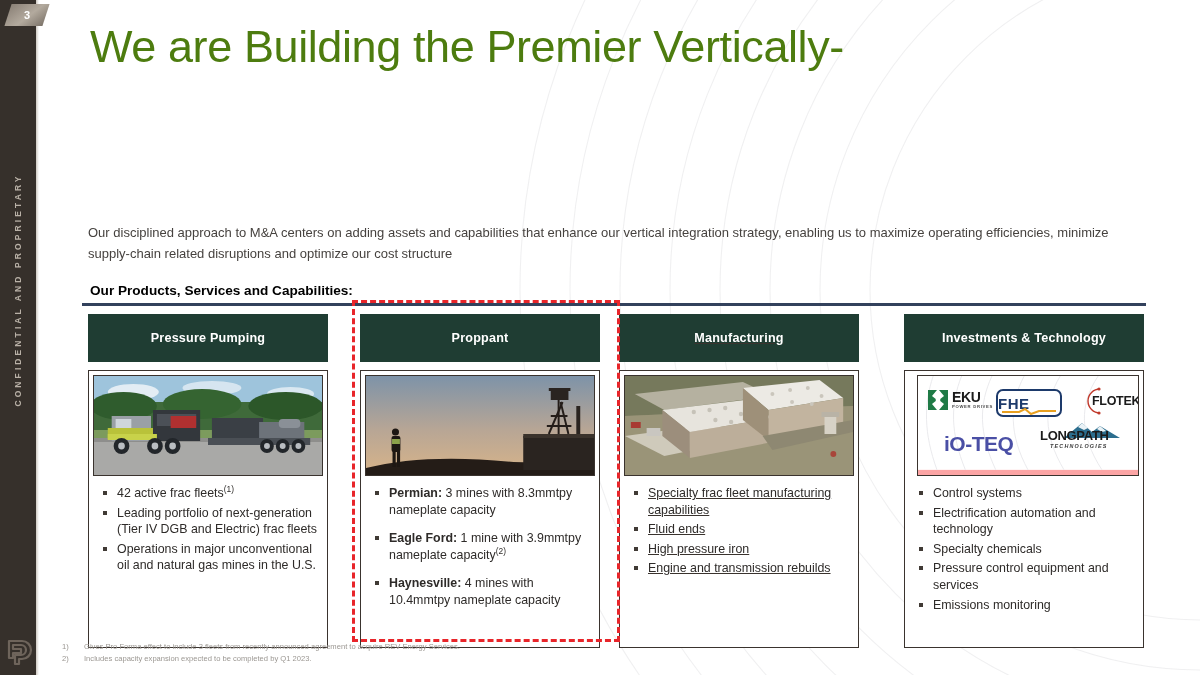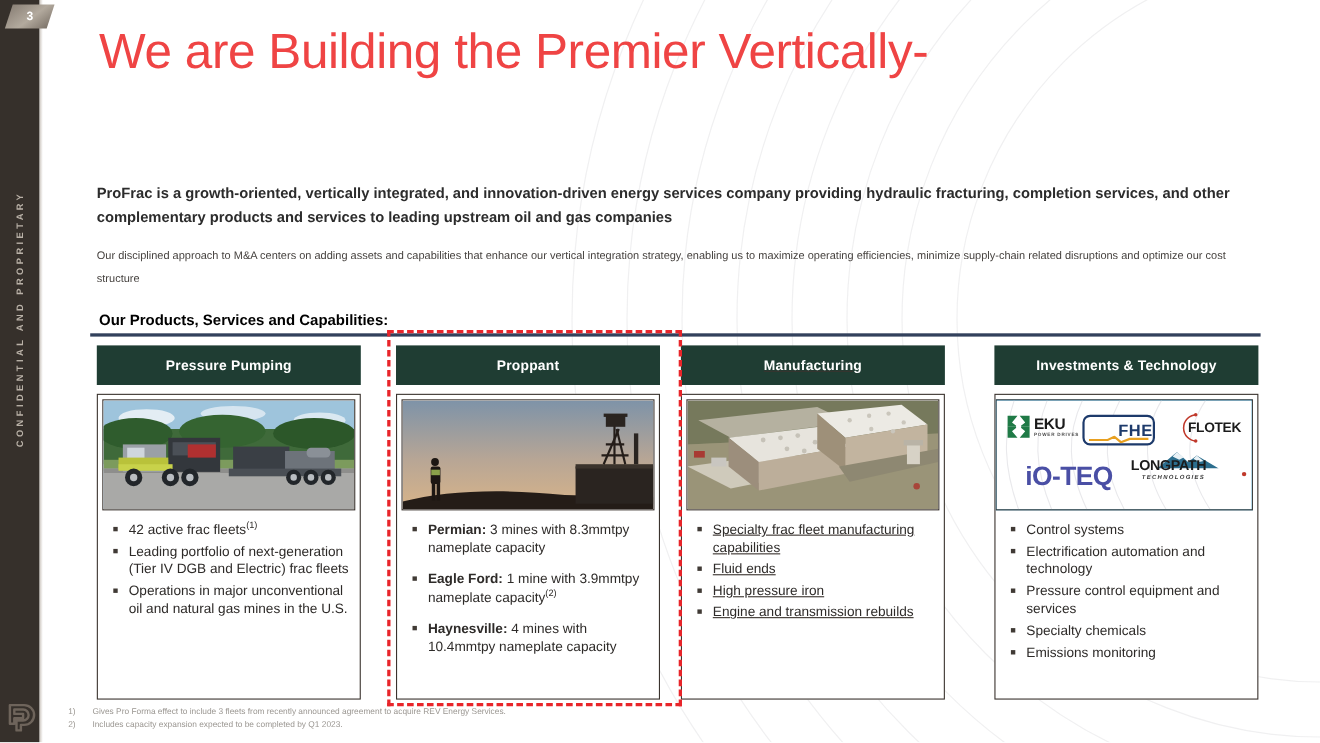--- a/index.html
+++ b/index.html
@@ -23,48 +23,48 @@
     background:linear-gradient(135deg,#8b8177,#b3aa9e 55%,#7d746a);
     transform:skewX(-18deg);display:flex;align-items:center;justify-content:center;z-index:6;}
   .page-badge span{transform:skewX(18deg);color:#fff;font-size:11px;font-weight:bold;}
   .rail-vert{position:absolute;left:-98px;top:272px;width:232px;height:36px;
     transform:rotate(-90deg);display:flex;align-items:center;justify-content:center;
     color:#b9b1a7;font-size:8.5px;letter-spacing:3.1px;font-weight:bold;white-space:nowrap;}
   .rail-logo{position:absolute;left:6px;bottom:8px;width:28px;height:30px;}
 
   
   .headline{position:absolute;left:90px;top:22px;width:1060px;
-    font-size:45px;line-height:50px;color:#ef4444;font-weight:400;letter-spacing:-.4px;}
+    font-size:45px;line-height:50px;color:#4d7c0f;font-weight:400;letter-spacing:-.4px;}
 
   
   .lede{position:absolute;left:88px;top:165px;width:1035px;
     font-size:13.4px;line-height:22px;font-weight:bold;color:#2c2c2c;}
   .subcopy{position:absolute;left:88px;top:222px;width:1040px;
-    font-size:10px;line-height:21px;color:#46423f;}
+    font-size:13px;line-height:21px;color:#46423f;}
 
   
   .sec-title{position:absolute;left:90px;top:283px;font-size:13.6px;font-weight:bold;color:#000000;}
   .sec-rule{position:absolute;left:82px;top:303px;width:1064px;height:3px;background:#32415c;}
 
   
   .cols{position:absolute;left:82px;top:314px;width:1068px;height:320px;}
   .col{position:absolute;top:0;width:240px;}
   .col.c0{left:6px;}
   .col.c1{left:278px;}
   .col.c2{left:537px;text-decoration:underline;}
   .col.c3{left:822px;}
 
-  .col-head{height:36px;background:#1f3d33;display:flex;align-items:center;justify-content:center;
+  .col-head{height:48px;background:#1f3d33;display:flex;align-items:center;justify-content:center;
     color:#ffffff;font-size:12.6px;font-weight:bold;letter-spacing:.2px;}
 
   .col-body{margin-top:8px;border:1.4px solid #3a332e;background:#fff;height:276px;
     display:flex;flex-direction:column;overflow:hidden;}
   .photo{height:99px;margin:4px 4px 0 4px;border:1px solid #3a332e;position:relative;overflow:hidden;}
   .photo svg{display:block;width:100%;height:100%;}
-  .logos{height:99px;margin:4px 4px 0 0;border:1px solid #3a332e;position:relative;background:#7dd3fc;overflow:hidden;}
+  .logos{height:99px;margin:4px 4px 0 12px;border:1px solid #3a332e;position:relative;background:#fca5a5;overflow:hidden;}
 
   ul.bullets{list-style:none;margin:9px 10px 0 12px;padding:0;}
   ul.bullets li{position:relative;padding-left:16px;margin-bottom:3px;
     font-size:12.4px;line-height:16.6px;color:#2e2b29;}
   ul.bullets li:before{content:"";position:absolute;left:2px;top:6px;width:4px;height:4px;background:#403a35;}
   ul.bullets.spaced li{margin-bottom:12px;}
   .b-strong{font-weight:bold;}
   sup{font-size:8.4px;vertical-align:super;line-height:0;}
 
   
@@ -104,21 +104,20 @@
   </div>
   <div class="rail-edge"></div>
   <div class="page-badge">
     <span>3</span>
   </div>
 
   <div class="headline">
     <div>We are Building the Premier Vertically-</div>
   </div>
 
-  <div class="lede">ProFrac is a growth-oriented, vertically integrated, and innovation-driven energy services company providing hydraulic fracturing, completion services, and other complementary products and services to leading upstream oil and gas companies</div>
   <div class="subcopy">Our disciplined approach to M&amp;A centers on adding assets and capabilities that enhance our vertical integration strategy, enabling us to maximize operating efficiencies, minimize supply-chain related disruptions and optimize our cost structure</div>
 
   <div class="sec-title">Our Products, Services and Capabilities:</div>
   <div class="sec-rule"></div>
 
   <div class="cols">
 
     <div class="col c0">
       <div class="col-head">Pressure Pumping</div>
       <div class="col-body">
@@ -298,60 +297,60 @@
               <path d="M2 22 L11 22 L6 16 L11 12 L2 12 Z" fill="#1f7a46"></path>
               <path d="M22 22 L13 22 L18 16 L13 12 L22 12 Z" fill="#1f7a46"></path>
               <circle cx="12" cy="12" r="2.4" fill="#ffffff"></circle>
             </svg>
             <div style="margin-left:2px;">
               <div style="font-size:14px;font-weight:bold;color:#1b1b1b;letter-spacing:-.4px;line-height:13px;">EKU</div>
               <div style="font-size:4.2px;font-weight:bold;color:#4a4a4a;letter-spacing:.7px;">POWER DRIVES</div>
             </div>
           </div>
           
-          <div style="position:absolute;left:78px;top:13px;width:62px;height:24px;border:2px solid #1d3a6b;border-radius:7px;display:flex;align-items:center;justify-content:flex-end;background:#fff;">
+          <div style="position:absolute;left:78px;top:13px;width:62px;height:24px;border:2px solid #1d3a6b;border-radius:7px;display:flex;align-items:center;justify-content:flex-start;background:#fff;">
             <span style="font-size:15px;font-weight:bold;color:#1d3a6b;letter-spacing:.5px;">FHE</span>
             <svg width="56" height="7" viewBox="0 0 56 7" style="position:absolute;bottom:0px;left:3px;">
               <path d="M1 4 L18 4 L24 1 L30 6 L38 3 L55 3" stroke="#e8a020" stroke-width="2" fill="none"></path>
             </svg>
           </div>
           
           <div style="position:absolute;left:152px;top:10px;width:74px;height:30px;">
             <svg width="74" height="30" viewBox="0 0 74 30" style="position:absolute;left:0;top:0;">
               <path d="M30 3 A 12 12 0 1 0 30 27" stroke="#c0392b" stroke-width="1.4" fill="none"></path>
               <circle cx="29" cy="3" r="1.6" fill="#c0392b"></circle>
               <circle cx="29" cy="27" r="1.6" fill="#c0392b"></circle>
             </svg>
             <span style="position:absolute;left:22px;top:8px;font-size:12.5px;font-weight:bold;color:#1b1b1b;letter-spacing:-.3px;">FLOTEK</span>
           </div>
           
           <div style="position:absolute;left:26px;top:56px;">
-            <span style="font-size:24px;font-weight:bold;color:#4a4fa5;letter-spacing:-.5px;">iO-TEQ</span>
+            <span style="font-size:21px;font-weight:bold;color:#4a4fa5;letter-spacing:-.5px;">iO-TEQ</span>
           </div>
           
           <div style="position:absolute;left:122px;top:50px;width:104px;">
             <svg width="60" height="17" viewBox="0 0 60 17" style="position:absolute;left:22px;top:-5px;">
               <path d="M2 17 L20 2 L30 11 L38 5 L58 17 Z" fill="#2c6e8e"></path>
               <path d="M20 2 L26 7 L22 9 L16 6 Z" fill="#eaf2f6"></path>
               <path d="M38 5 L44 10 L40 11 L35 8 Z" fill="#eaf2f6"></path>
             </svg>
             <div style="position:relative;">
               <span style="font-size:13px;font-weight:bold;color:#1b1b1b;letter-spacing:-.3px;">LONGPATH</span>
               <div style="font-size:5.4px;font-weight:bold;font-style:italic;color:#3a3a3a;letter-spacing:1.2px;margin-left:10px;margin-top:-1px;">TECHNOLOGIES</div>
             </div>
             <svg width="6" height="6" viewBox="0 0 6 6" style="position:absolute;right:-2px;top:14px;">
                 <circle cx="3" cy="3" r="2" fill="#c0392b"></circle>
               </svg>
           </div>
         </div>
         <ul class="bullets">
           <li><span>Control systems</span></li>
           <li><span>Electrification automation and technology</span></li>
+          <li><span>Specialty chemicals</span></li>
           <li><span>Pressure control equipment and services</span></li>
-          <li><span>Specialty chemicals</span></li>
           <li><span>Emissions monitoring</span></li>
         </ul>
       </div>
     </div>
   </div>
 
   <div class="callout"></div>
 
   <div class="notes">
     <div class="note">

